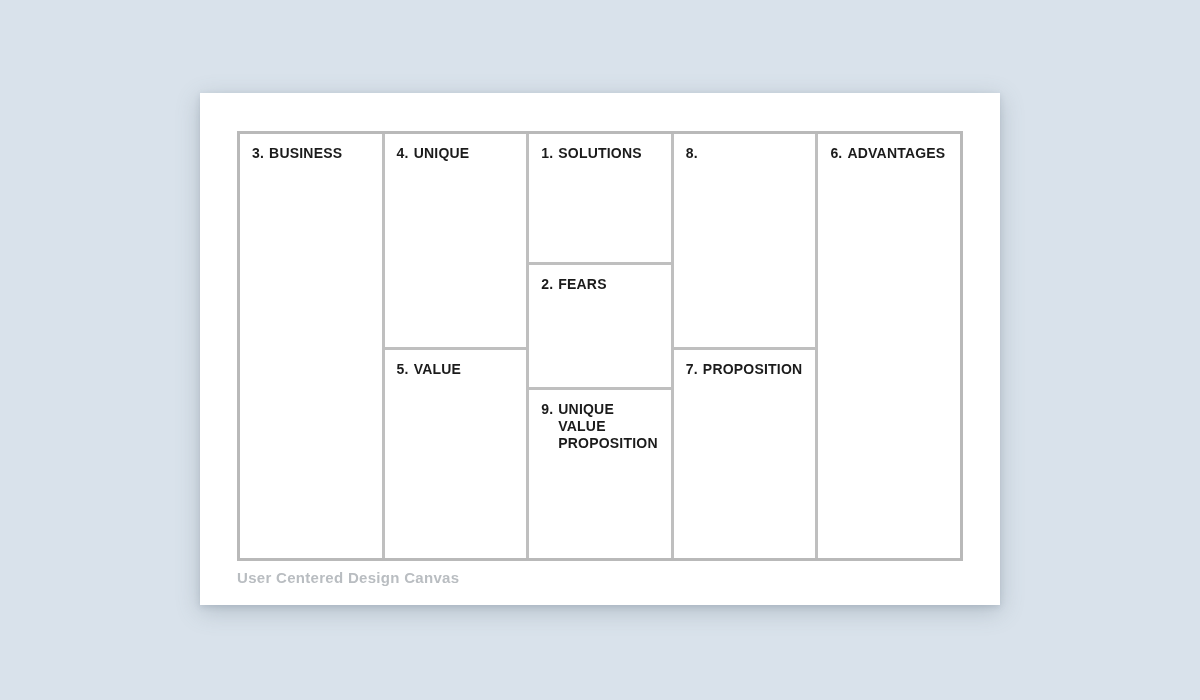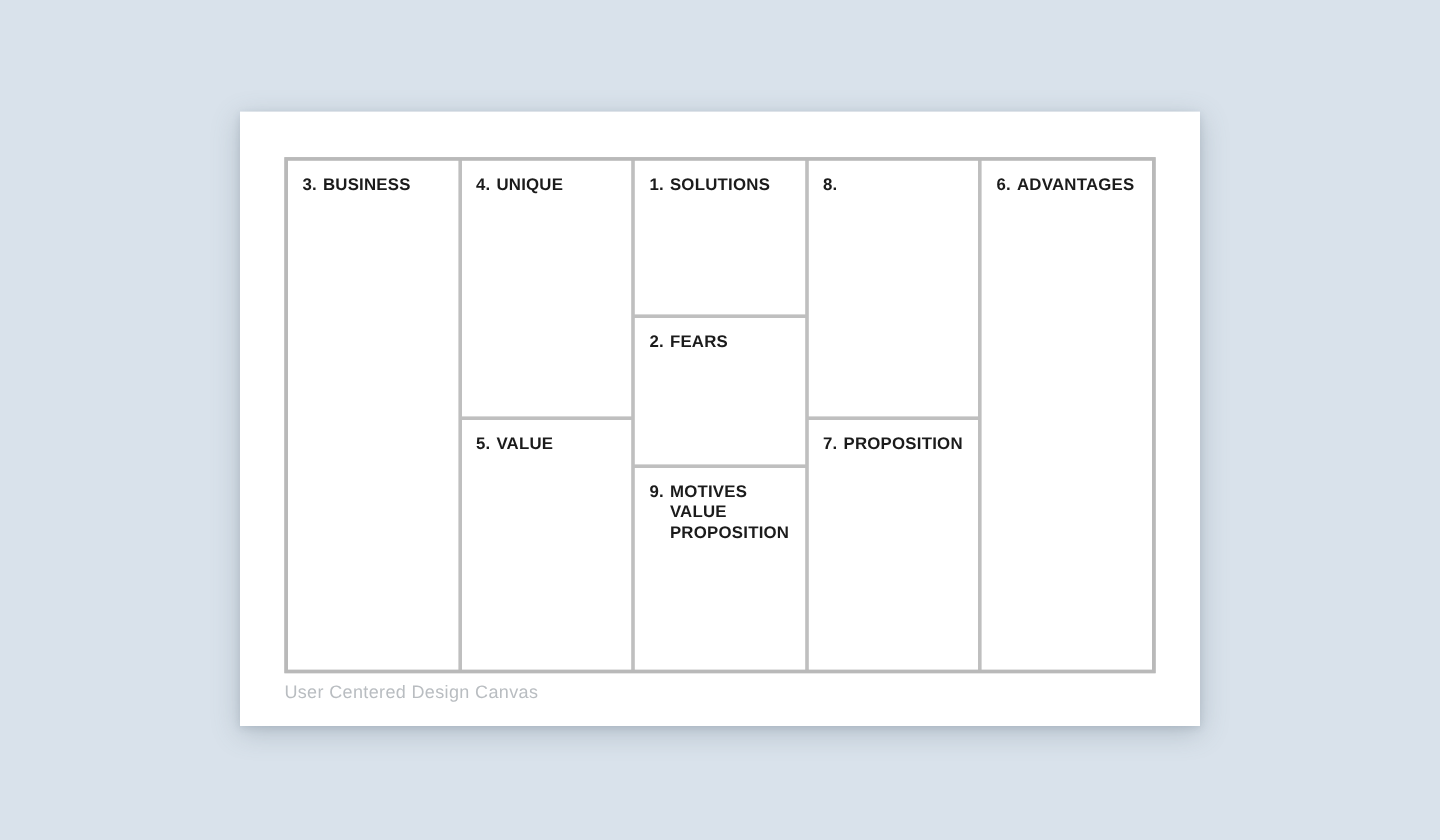--- a/index.html
+++ b/index.html
@@ -57,21 +57,21 @@
   .label .num {
     flex: 0 0 auto;
     margin-right: 5px;
     white-space: nowrap;
   }
   .label .txt { flex: 1 1 auto; }
   .caption {
     position: absolute;
     left: 37px; top: 476px;
     font-size: 15px;
-    font-weight: 400;
+    font-weight: 700;
     letter-spacing: 0.3px;
     color: #b9bdc1;
   }
 </style>
 </head>
 <body>
 
 <div class="page">
   <div class="card">
 
@@ -110,21 +110,21 @@
         </div>
         <div class="cell h-users">
           <div class="label">
             <span class="num">2.</span>
             <span class="txt">FEARS</span>
           </div>
         </div>
         <div class="cell cell-grow">
           <div class="label">
             <span class="num">9.</span>
-            <span class="txt">MOTIVES VALUE PROPOSITION</span>
+            <span class="txt">UNIQUE VALUE PROPOSITION</span>
           </div>
         </div>
       </div>
 
       <div class="col">
         <div class="cell h-half">
           <div class="label">
             <span class="num">8.</span>
           </div>
         </div>

